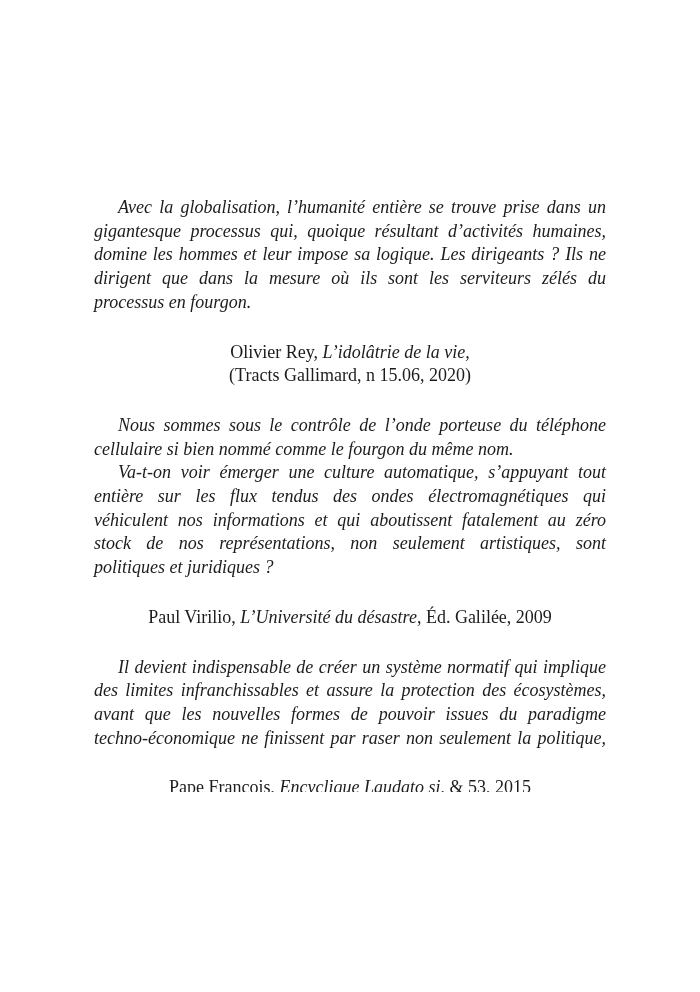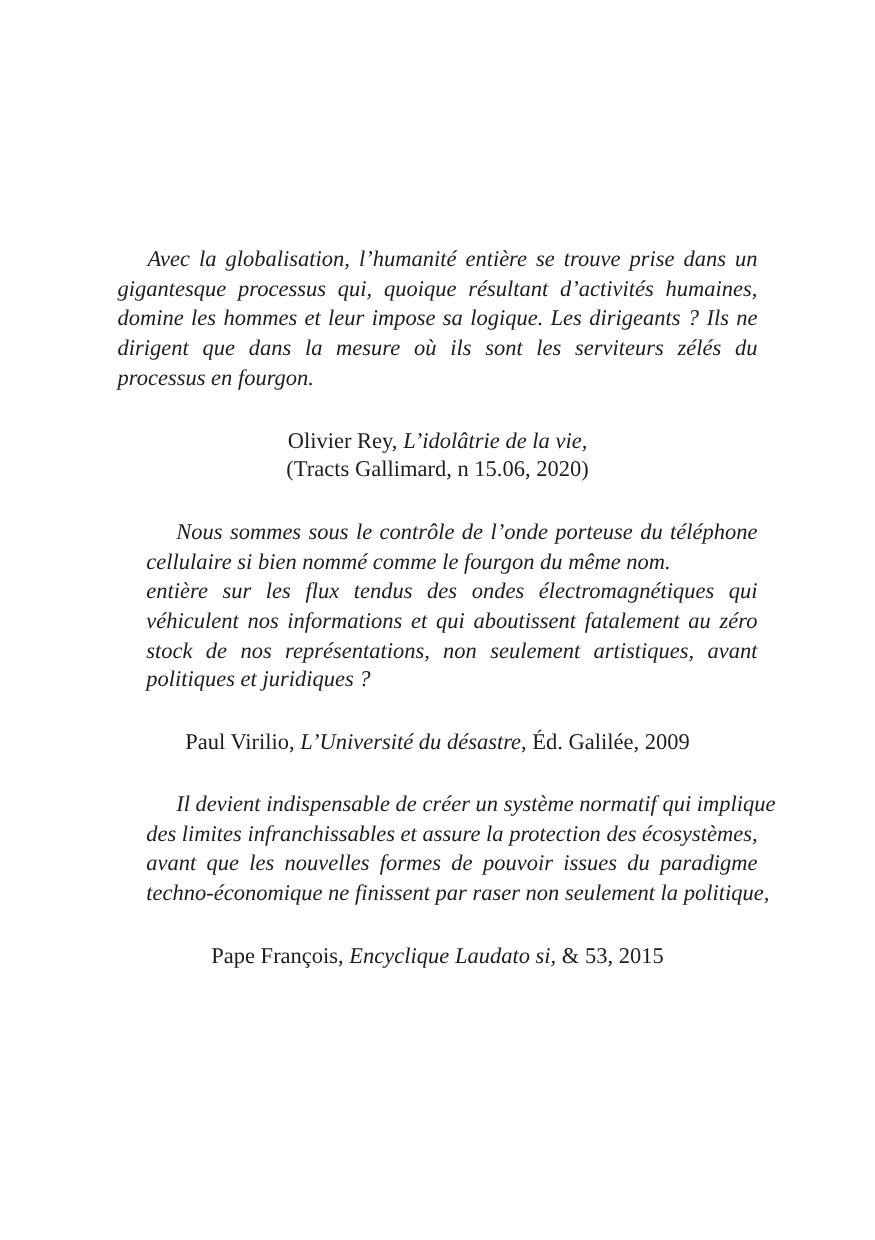--- a/index.html
+++ b/index.html
@@ -46,21 +46,20 @@
     font-size: 18px;
     line-height: 23.7px;
     text-align: center;
     margin: 26px 0 0 0;
   }
   .attr .it {
     font-style: italic;
   }
   .block-gap {
     margin-top: 26px;
-    margin-left: 23px;
   }
 </style>
 </head>
 <body>
 
 <div class="page">
   <div class="content">
 
     <div class="quote">
       <div class="qline first">Avec la globalisation, l’humanité entière se trouve prise dans un</div>
@@ -70,23 +69,24 @@
       <div class="qline last">processus en fourgon.</div>
     </div>
     <div class="attr">
       <div class="attr-line"><span>Olivier Rey, </span><span class="it">L’idolâtrie de la vie,</span></div>
       <div class="attr-line">(Tracts Gallimard, n 15.06, 2020)</div>
     </div>
 
     <div class="quote block-gap">
       <div class="qline first">Nous sommes sous le contrôle de l’onde porteuse du téléphone</div>
       <div class="qline last">cellulaire si bien nommé comme le fourgon du même nom.</div>
+      <div class="qline first">Va-t-on voir émerger une culture automatique, s’appuyant tout</div>
       <div class="qline">entière sur les flux tendus des ondes électromagnétiques qui</div>
       <div class="qline">véhiculent nos informations et qui aboutissent fatalement au zéro</div>
-      <div class="qline">stock de nos représentations, non seulement artistiques, avant</div>
+      <div class="qline">stock de nos représentations, non seulement artistiques, sont</div>
       <div class="qline last">politiques et juridiques ?</div>
     </div>
     <div class="attr">
       <div class="attr-line"><span>Paul Virilio, </span><span class="it">L’Université du désastre</span><span>, Éd. Galilée, 2009</span></div>
     </div>
 
     <div class="quote block-gap">
       <div class="qline first">Il devient indispensable de créer un système normatif qui implique</div>
       <div class="qline">des limites infranchissables et assure la protection des écosystèmes,</div>
       <div class="qline">avant que les nouvelles formes de pouvoir issues du paradigme</div>

